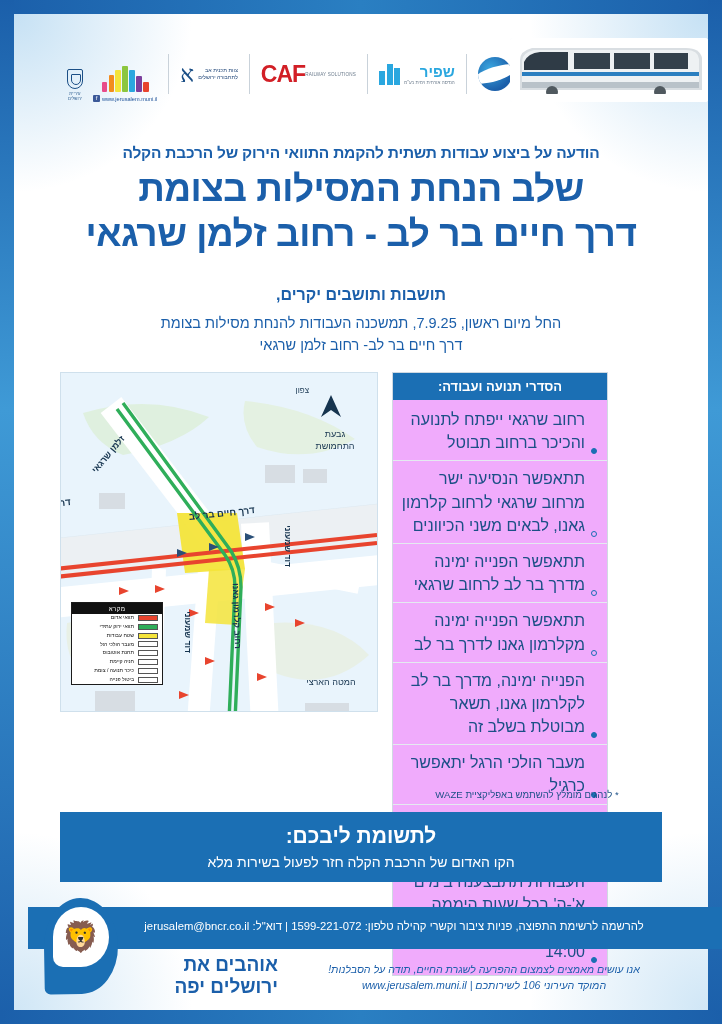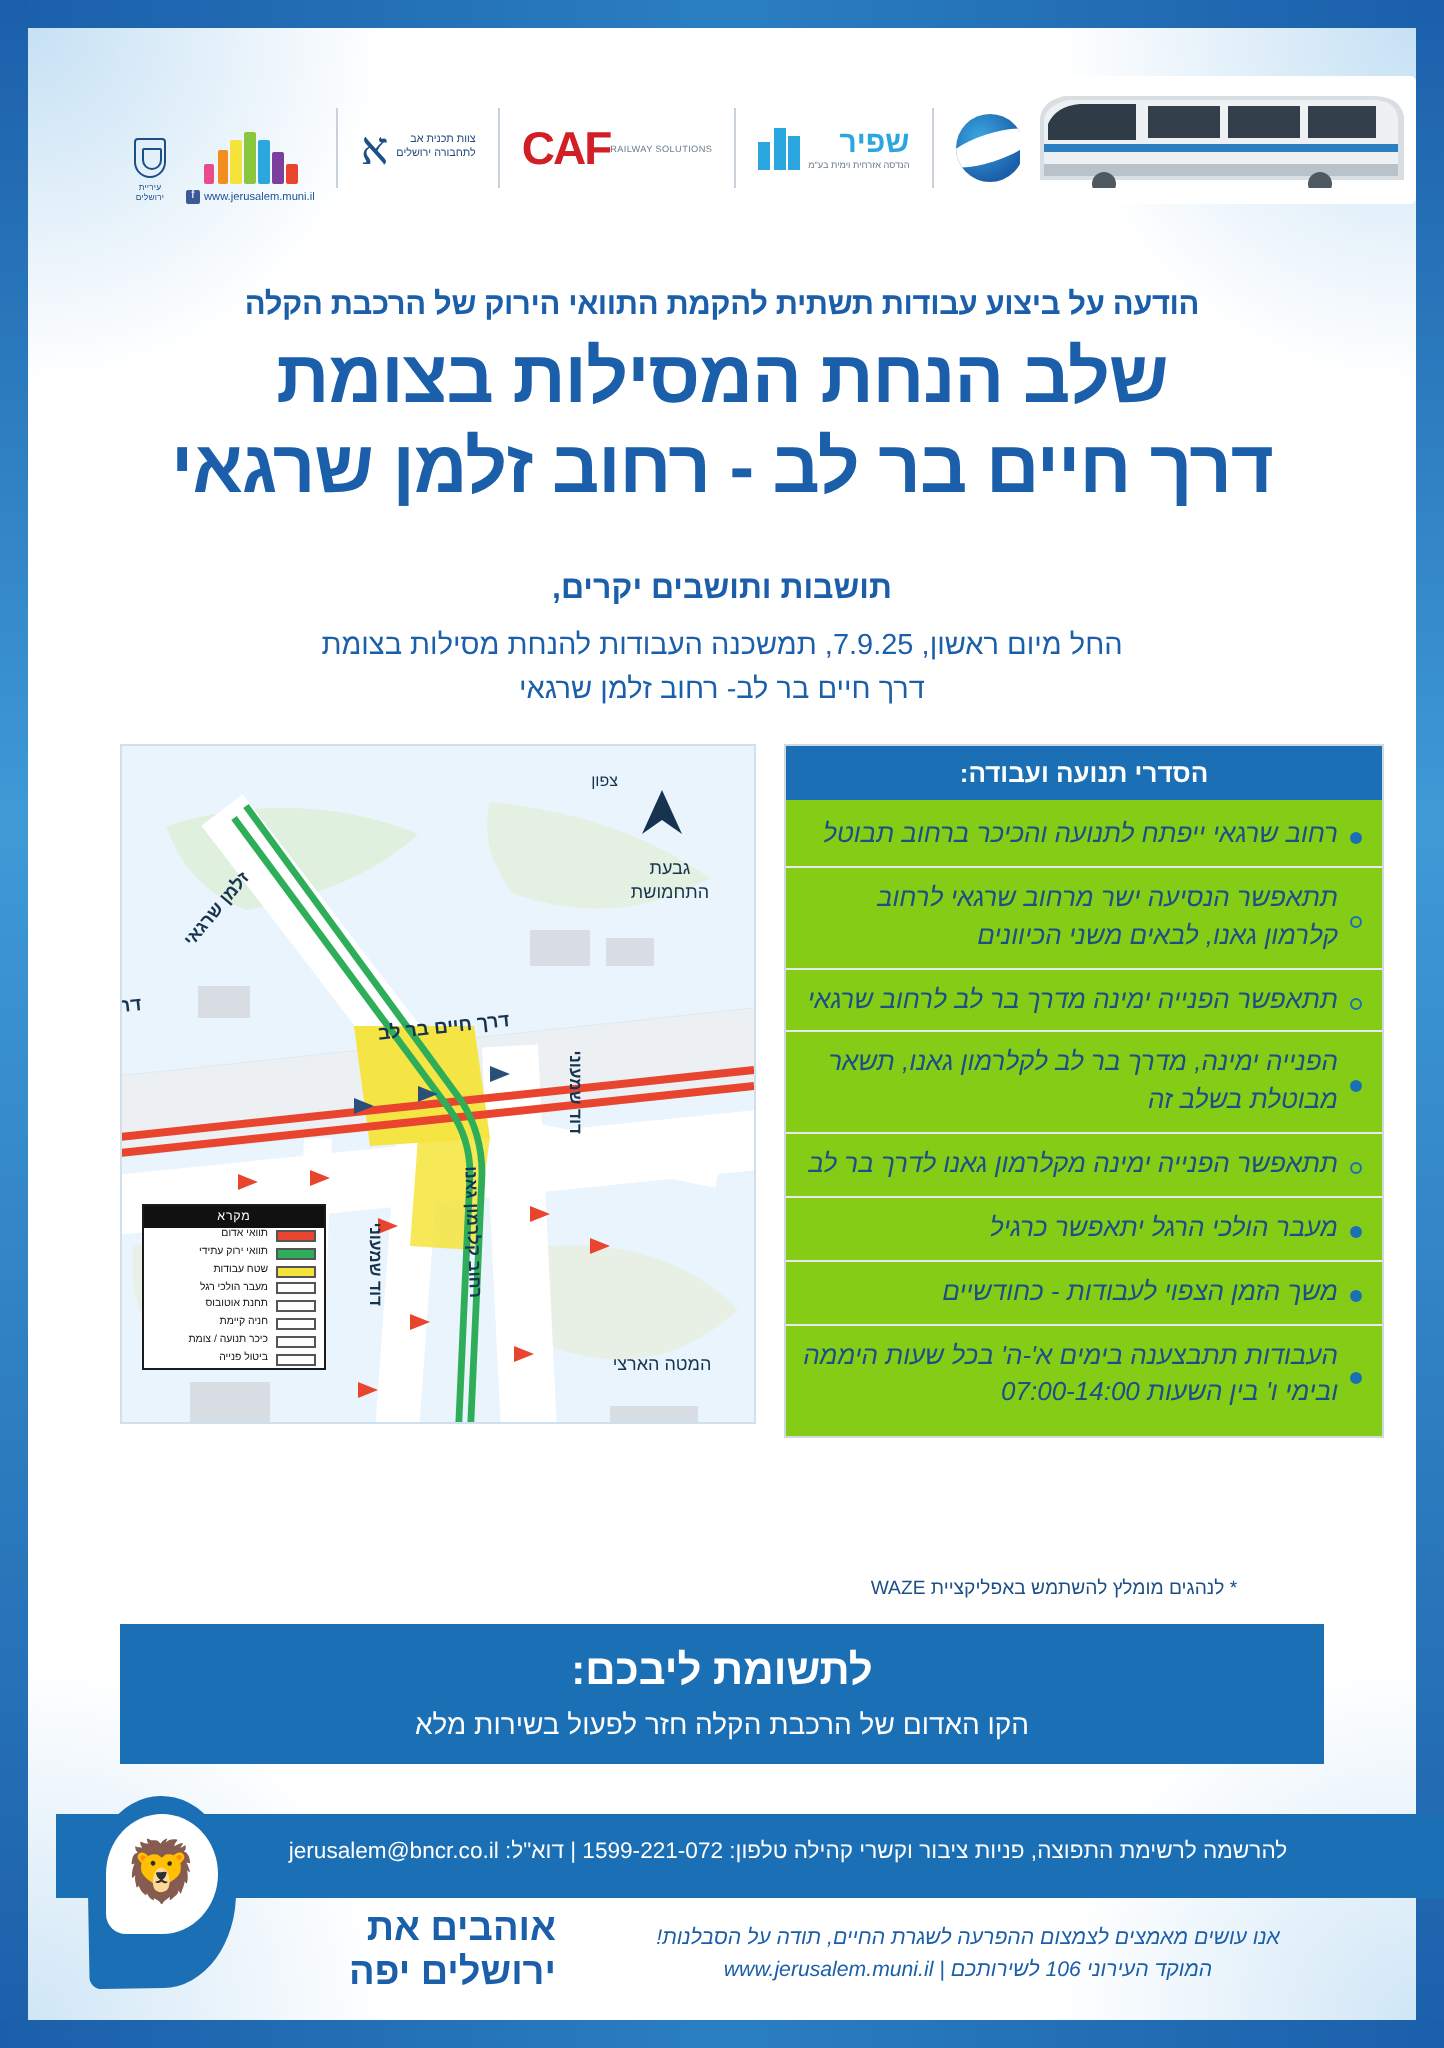--- a/index.html
+++ b/index.html
@@ -148,33 +148,33 @@
   }
   .legend-row {
     display: flex; align-items: center; gap: 4px; padding: 1.4px 4px;
     font-size: 5.2px; color: #111; direction: rtl;
   }
   .legend-sw { width: 20px; height: 6px; flex: none; border: .5px solid #555; }
   .legend-lb { flex: 1; text-align: right; line-height: 1.1; }
 
   
   .works {
-    position: absolute; top: 358px; left: 378px; width: 300px;
-    border: 1px solid #cfd9e2; background: #84cc16;
+    position: absolute; top: 358px; left: 378px; width: 216px;
+    border: 1px solid #cfd9e2; background: #f0abfc;
   }
   .works-head {
     background: #1b6fb4; color: #ffffff; font-size: 13px; font-weight: bold;
     text-align: center; padding: 6px 0;
   }
   .works-list { list-style: none; margin: 0; padding: 2px 0 6px; }
   .works-list li {
-    display: flex; align-items: center; gap: 6px;
+    display: flex; align-items: flex-end; gap: 6px;
     padding: 6px 10px 6px 8px;
     border-bottom: 1px solid #e4eaf0;
-    font-size: 13px; color: #1b4f86; line-height: 1.45; text-align: right; font-style: italic;
+    font-size: 16px; color: #1b4f86; line-height: 1.45; text-align: right;
   }
   .works-list li:last-child { border-bottom: none; }
   .bullet {
     flex: none; width: 6px; height: 6px; border-radius: 50%;
     border: 1.4px solid #1b6fb4; margin-top: 4px;
   }
   .bullet.filled { background: #1b6fb4; }
   .works-note {
     position: absolute; top: 775px; left: 378px; width: 270px;
     text-align: center; color: #1b4f86; font-size: 9.6px;
@@ -452,26 +452,26 @@
         </li>
         <li>
           <span class="bullet"></span>
           <span>תתאפשר הנסיעה ישר מרחוב שרגאי לרחוב קלרמון גאנו, לבאים משני הכיוונים</span>
         </li>
         <li>
           <span class="bullet"></span>
           <span>תתאפשר הפנייה ימינה מדרך בר לב לרחוב שרגאי</span>
         </li>
         <li>
+          <span class="bullet"></span>
+          <span>תתאפשר הפנייה ימינה מקלרמון גאנו לדרך בר לב</span>
+        </li>
+        <li>
           <span class="bullet filled"></span>
           <span>הפנייה ימינה, מדרך בר לב לקלרמון גאנו, תשאר מבוטלת בשלב זה</span>
-        </li>
-        <li>
-          <span class="bullet"></span>
-          <span>תתאפשר הפנייה ימינה מקלרמון גאנו לדרך בר לב</span>
         </li>
         <li>
           <span class="bullet filled"></span>
           <span>מעבר הולכי הרגל יתאפשר כרגיל</span>
         </li>
         <li>
           <span class="bullet filled"></span>
           <span>משך הזמן הצפוי לעבודות - כחודשיים</span>
         </li>
         <li>

